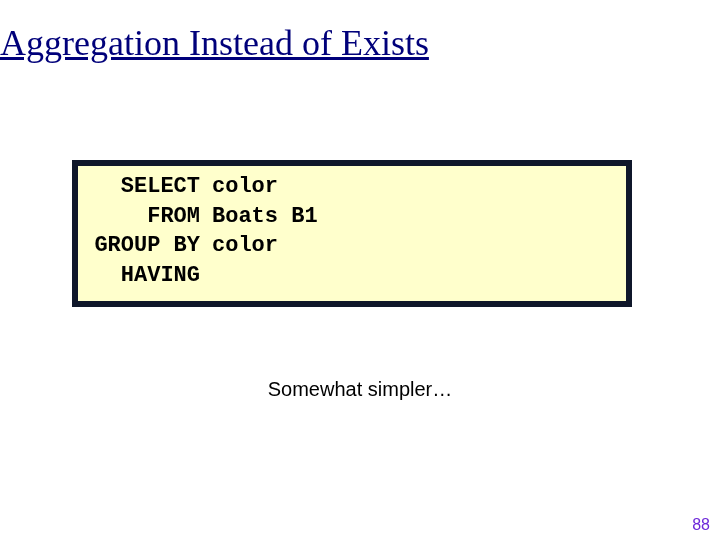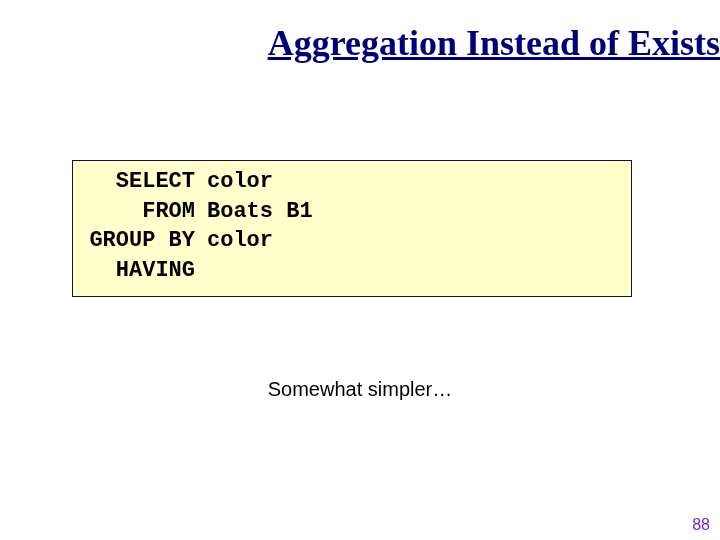--- a/index.html
+++ b/index.html
@@ -1,32 +1,32 @@
 <!DOCTYPE html>
 <html><head>
 <meta charset="utf-8">
 <style>
   * { margin: 0; padding: 0; box-sizing: border-box; }
   html, body { width: 720px; height: 540px; background: #ffffff; font-family: Arial, Helvetica, sans-serif; overflow: hidden; }
   .slide { position: relative; width: 720px; height: 540px; }
   .title {
     position: absolute;
     top: 22px; left: 0; width: 100%;
-    text-align: right;
+    text-align: left;
     font-family: "Comic Sans MS", "Comic Sans", cursive;
-    font-weight: bold;
+    font-weight: normal;
     font-size: 36px;
     color: #00007a;
     text-decoration: underline;
   }
   .code-box {
     position: absolute;
     top: 160px; left: 72px;
     width: 560px;
-    border: 1px solid #0f172a;
+    border: 6px solid #0f172a;
     background: #ffffcc;
     padding: 6px 12px 10px 12px;
   }
   .code-row { display: flex; font-family: "Courier New", Courier, monospace; font-size: 22px; font-weight: bold; color: #000; line-height: 1.35; }
   .kw { width: 122px; text-align: right; padding-right: 12px; white-space: pre; }
   .arg { white-space: pre; }
   .note {
     position: absolute;
     top: 378px; left: 0; width: 100%;
     text-align: center;

